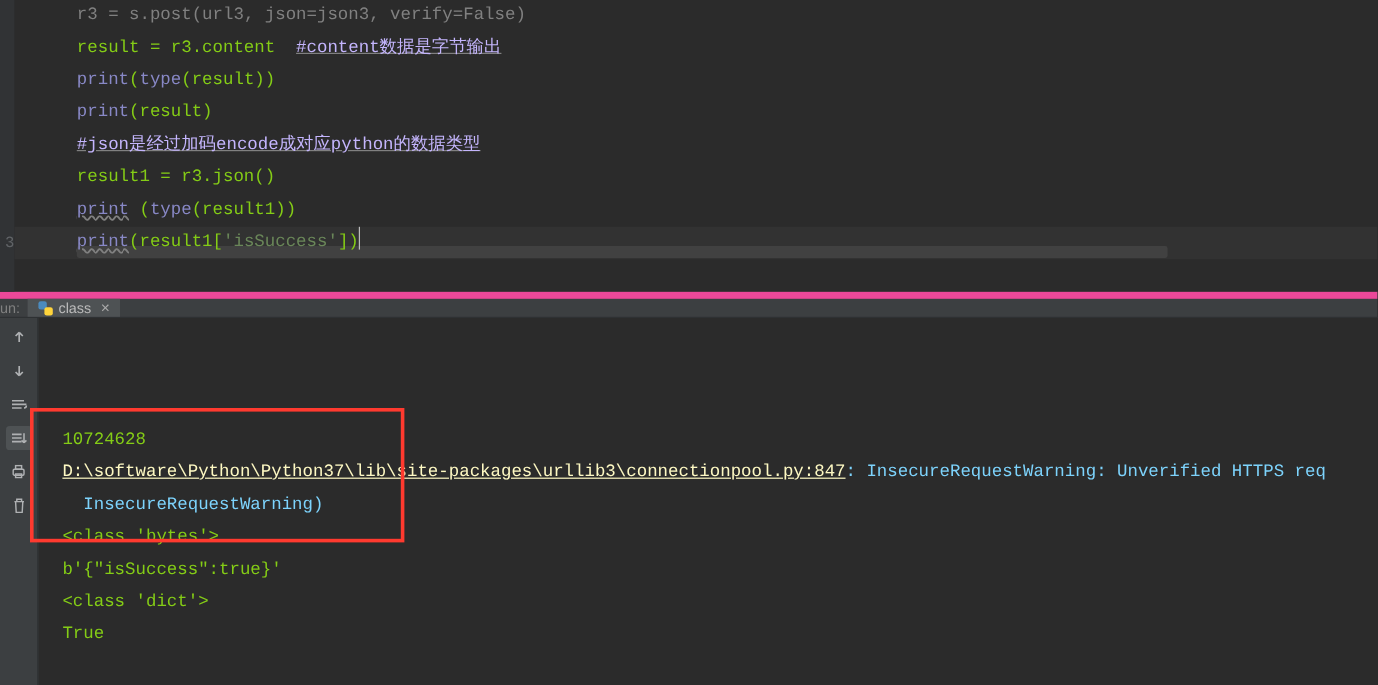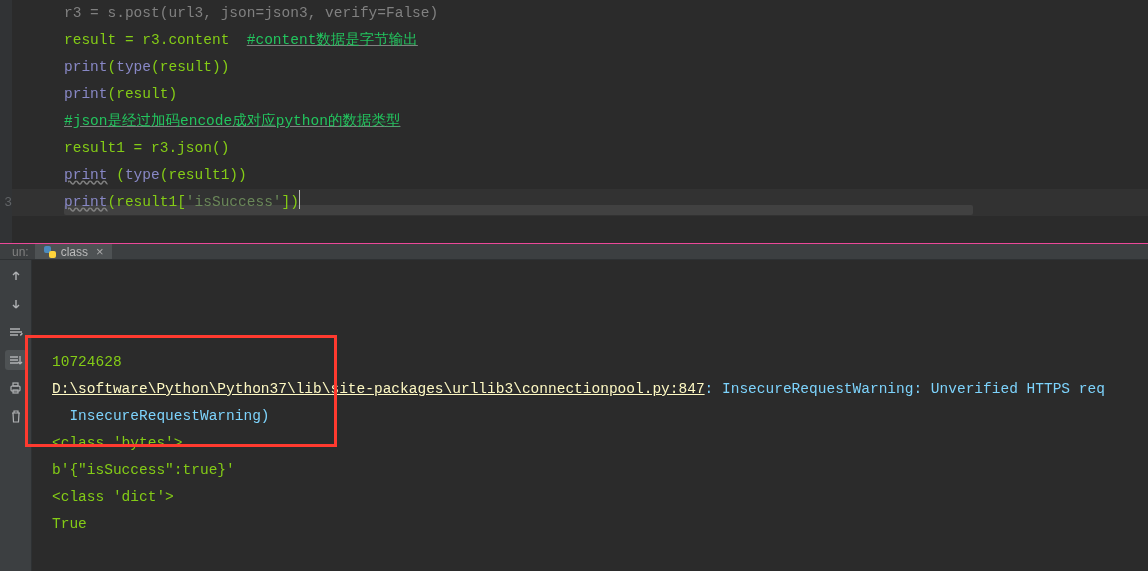--- a/index.html
+++ b/index.html
@@ -39,21 +39,21 @@
     flex: 1;
     padding-left: 52px;
     line-height: 27px;
     font-size: 14.5px;
     position: relative;
     white-space: pre;
   }
   .code .line { height: 27px; }
   .builtin { color: #8888c6; }
   .str { color: #6a8759; }
-  .comment { color: #22c55e; }
+  .comment { color: #c4b5fd; }
   .underline { text-decoration: underline; text-decoration-style: solid; text-decoration-color: #808080; }
   .wavy { text-decoration: underline; text-decoration-style: wavy; text-decoration-color: #808080; }
   .default { color: #84cc16; }
   .muted { color: #808080;}
   .caret-line {
     position: absolute;
     left: 0; right: 0;
     height: 27px;
     background: #323232;
     z-index: 0;
@@ -81,25 +81,24 @@
   .divider {
     height: 1px;
     background: #4e5254;
   }
   
   .tool-header {
     display: flex;
     align-items: center;
     background: #3c3f41;
     height: 22px;
-    border-top: 1px solid #ec4899;
+    border-top: 6px solid #ec4899;
     border-bottom: 1px solid #2e3133;
     font-size: 12px;
     color: #bbbbbb;
-    padding-left: 12px;
   }
   .tool-header .label {
     padding: 0 6px 0 0;
     color: #808080;
     font-family: "Segoe UI", sans-serif;
   }
   .run-tab {
     display: flex;
     align-items: center;
     background: #4e5254;

